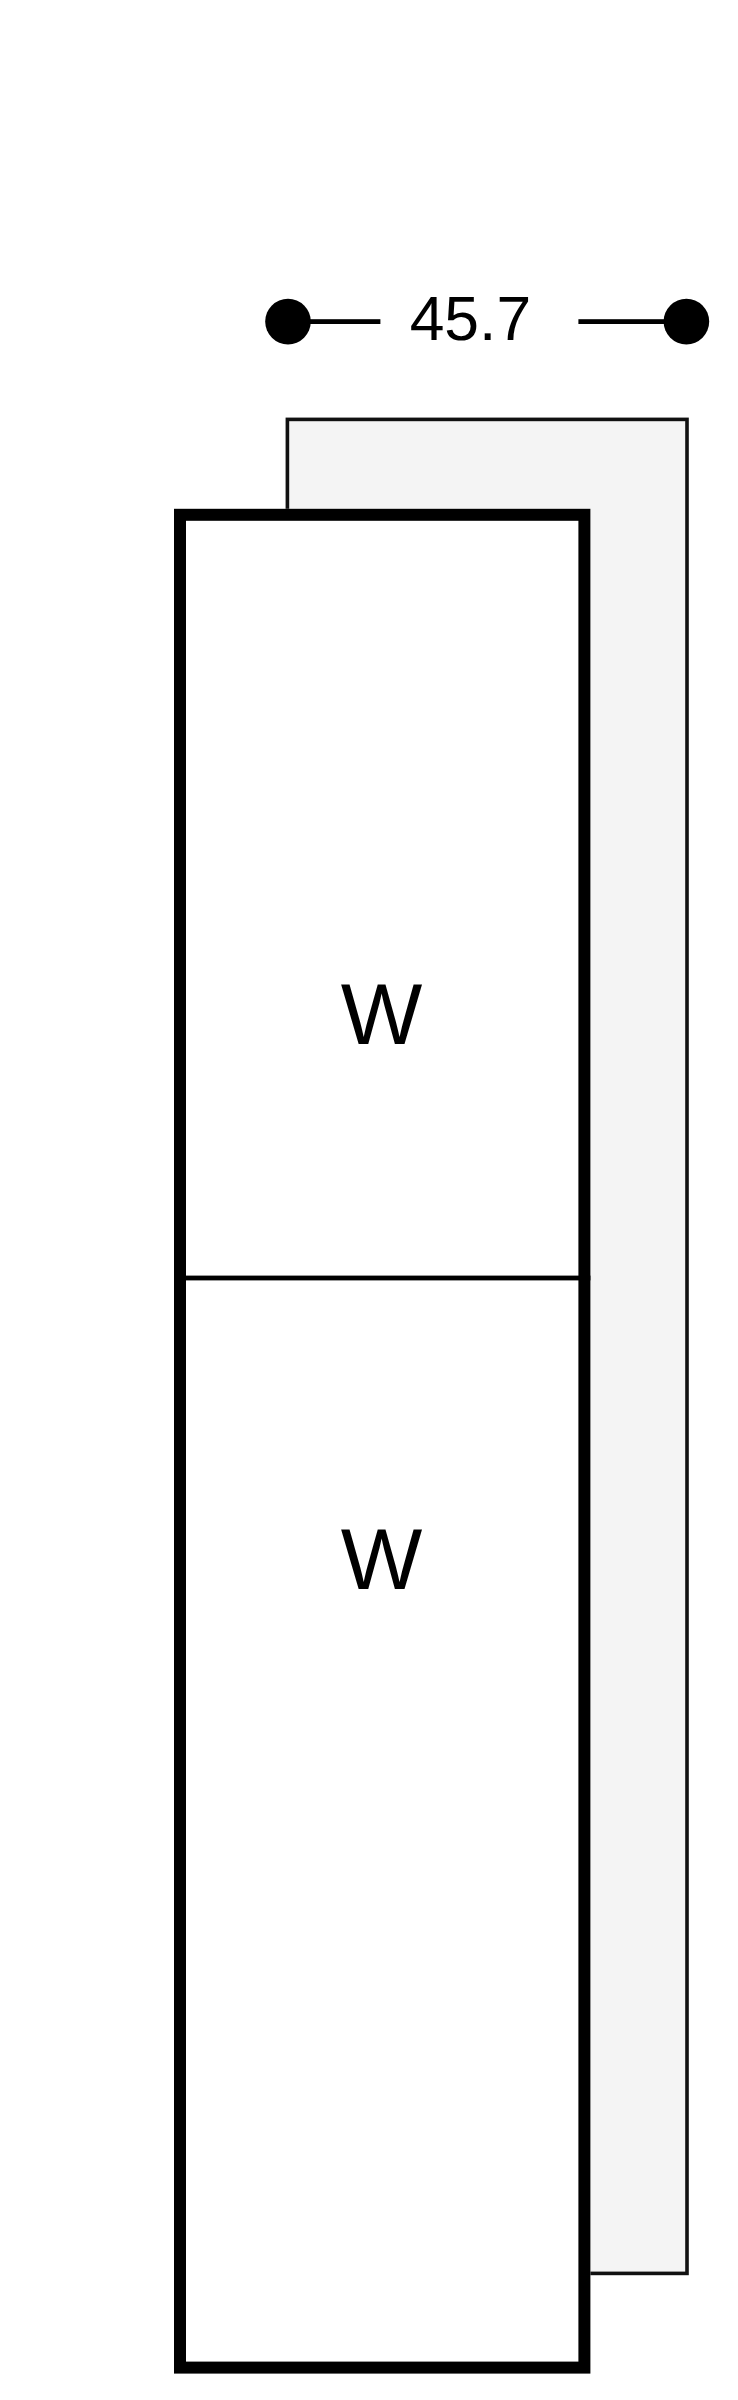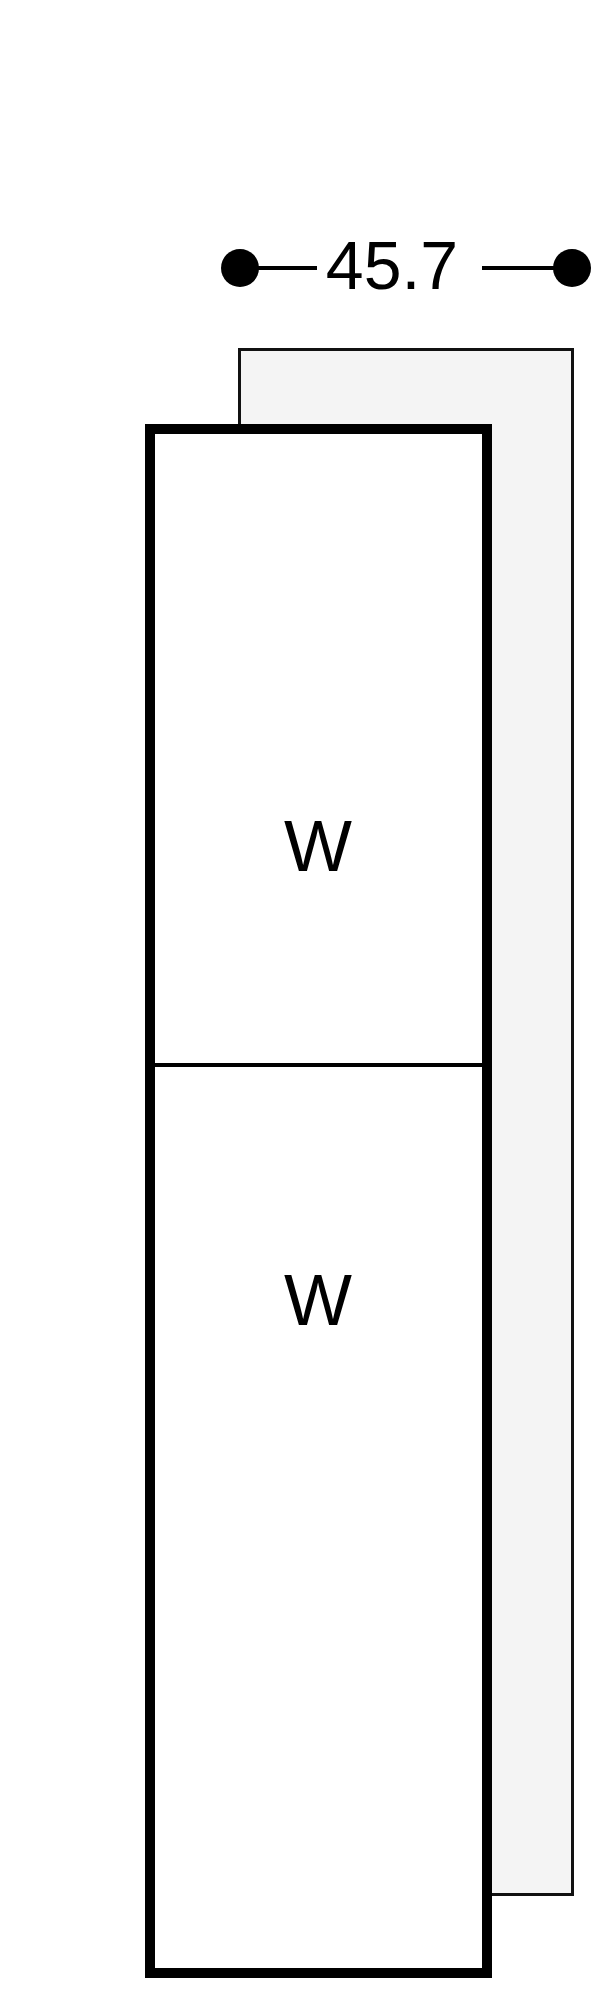--- a/index.html
+++ b/index.html
@@ -38,21 +38,21 @@
     background: var(--ink, #000);
     z-index: 6;
   }
   .dim-leader.left  { left: 258px; width: 59px; }
   .dim-leader.right { left: 482px; width: 72px; }
   .dim-value {
     position: absolute;
     left: 392px;
     top: 268px;
     transform: translate(-50%, -54%);
-    font-size: 68px;
+    font-size: 52px;
     line-height: 1;
     color: var(--ink, #000);
     white-space: nowrap;
     z-index: 6;
   }
   
   .niche {
     position: absolute;
     left: 238px;
     top: 348px;

